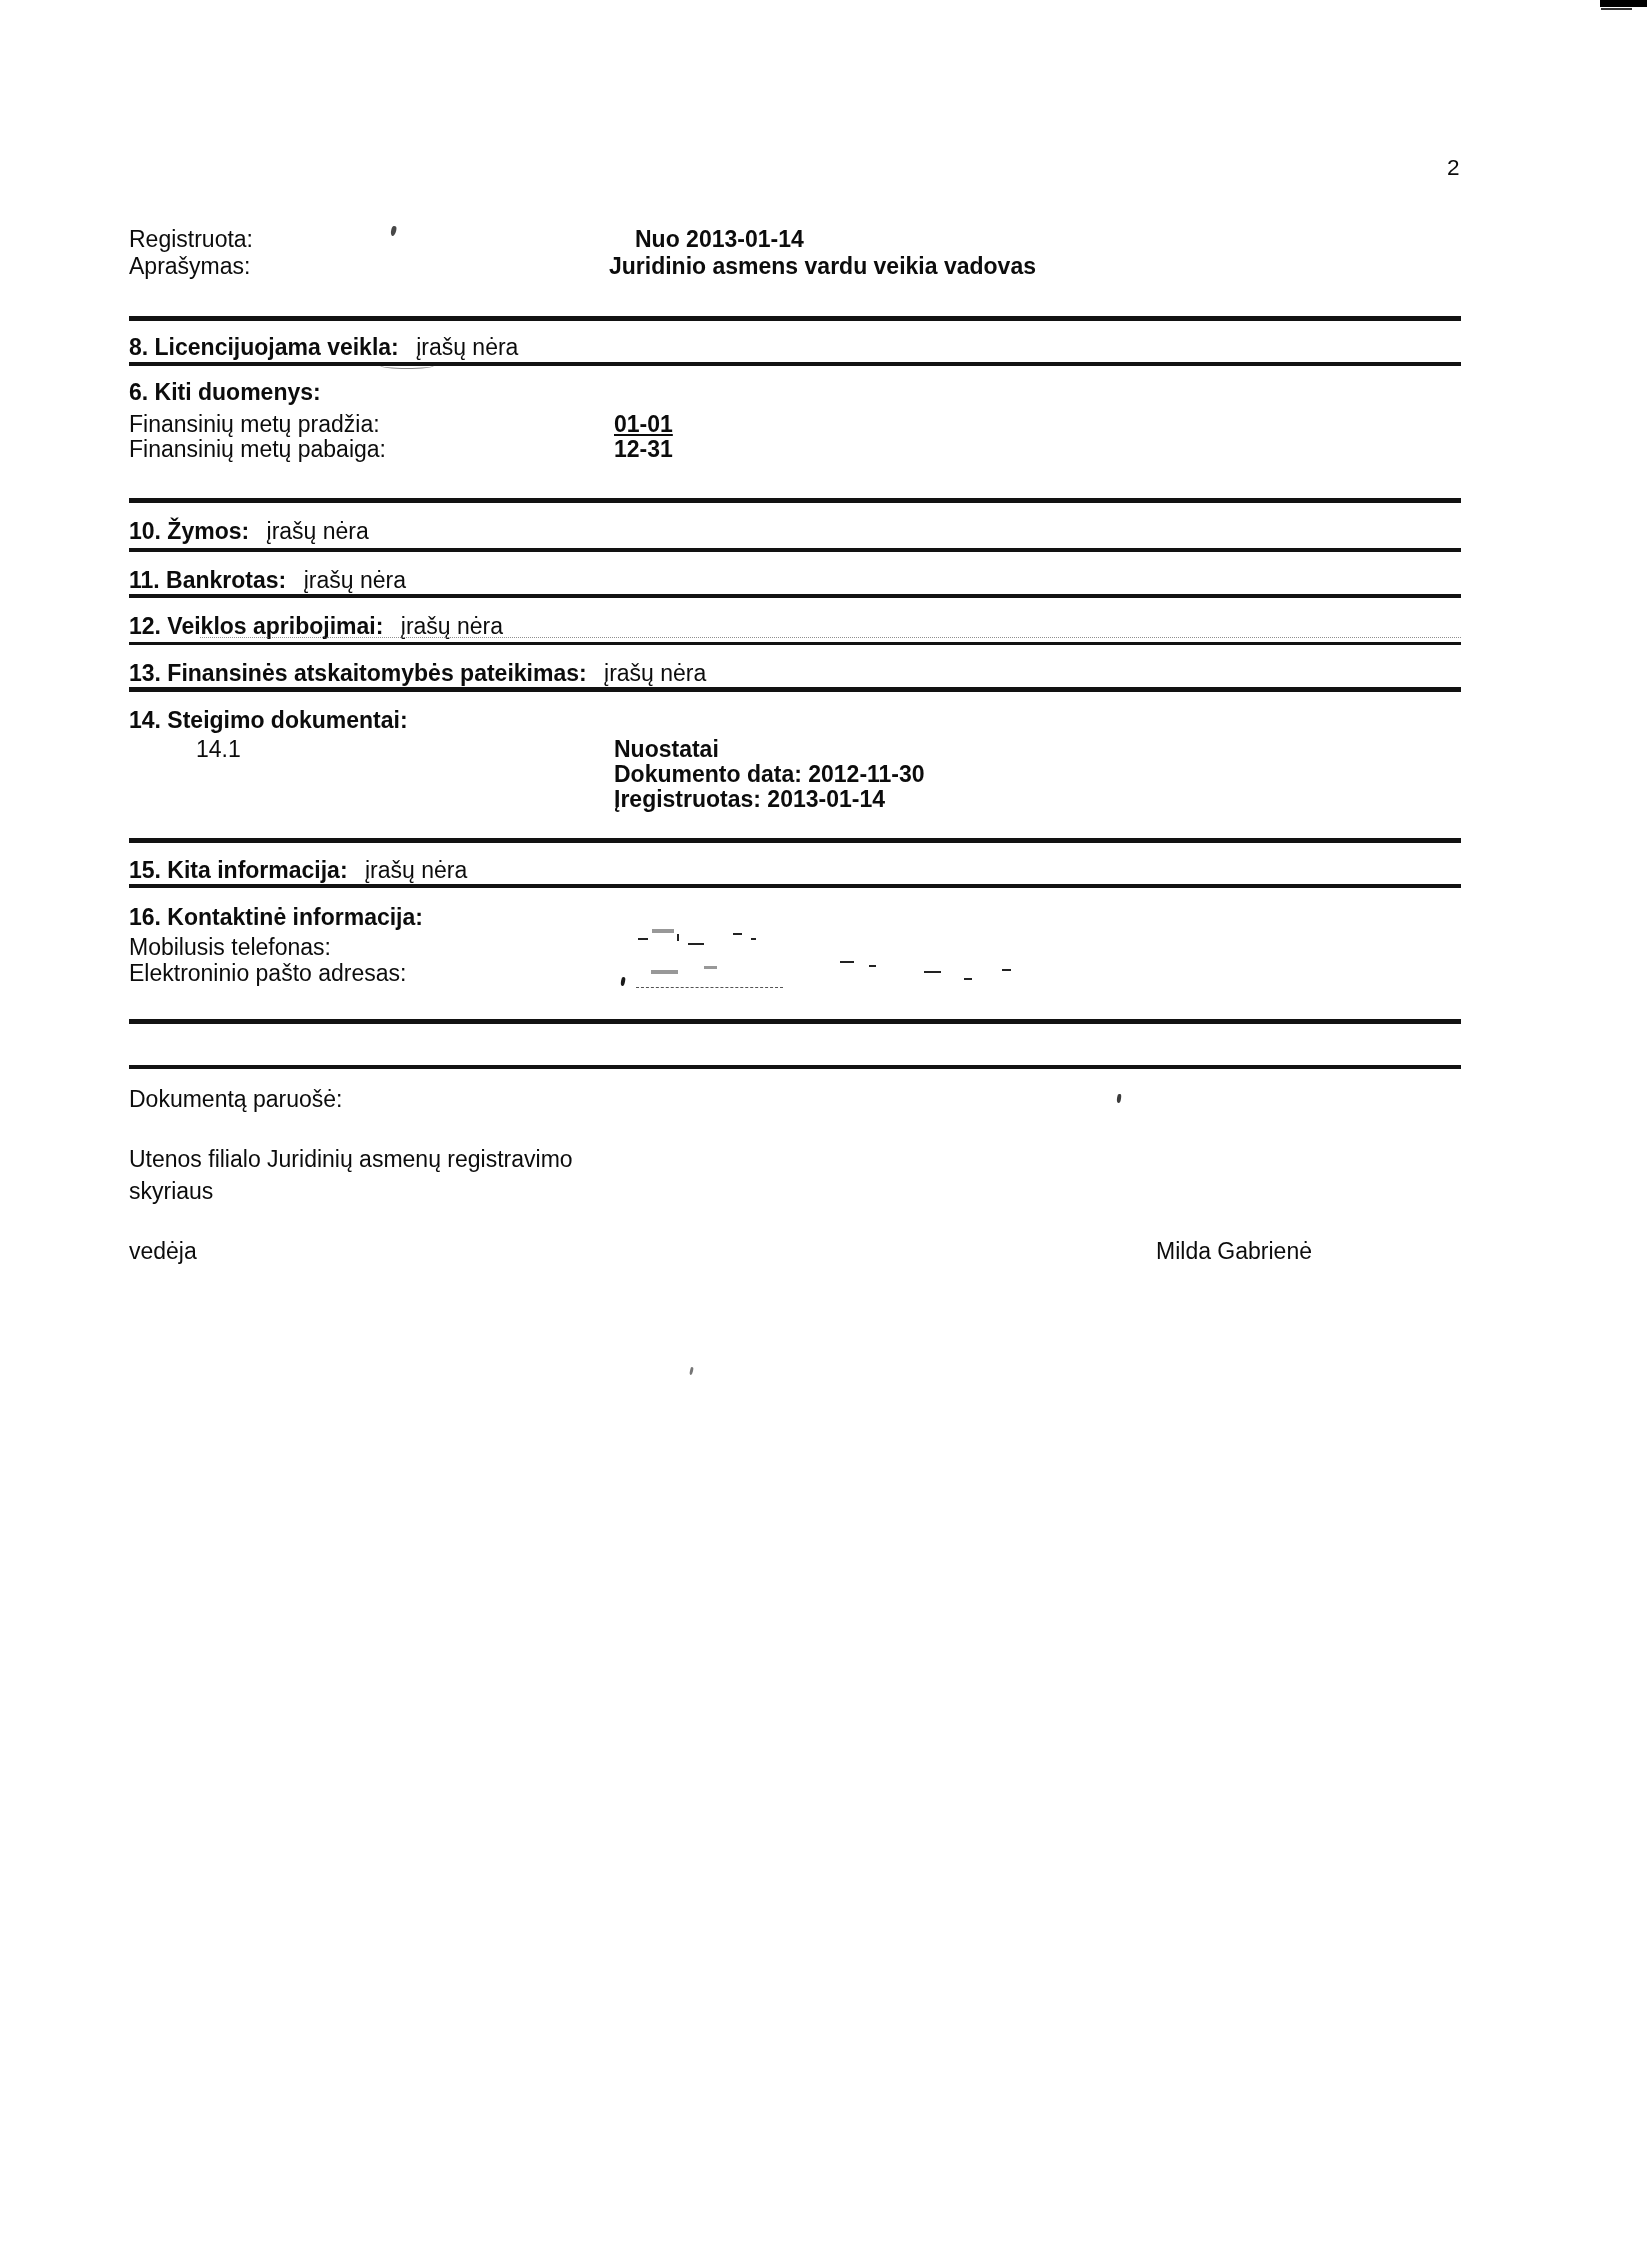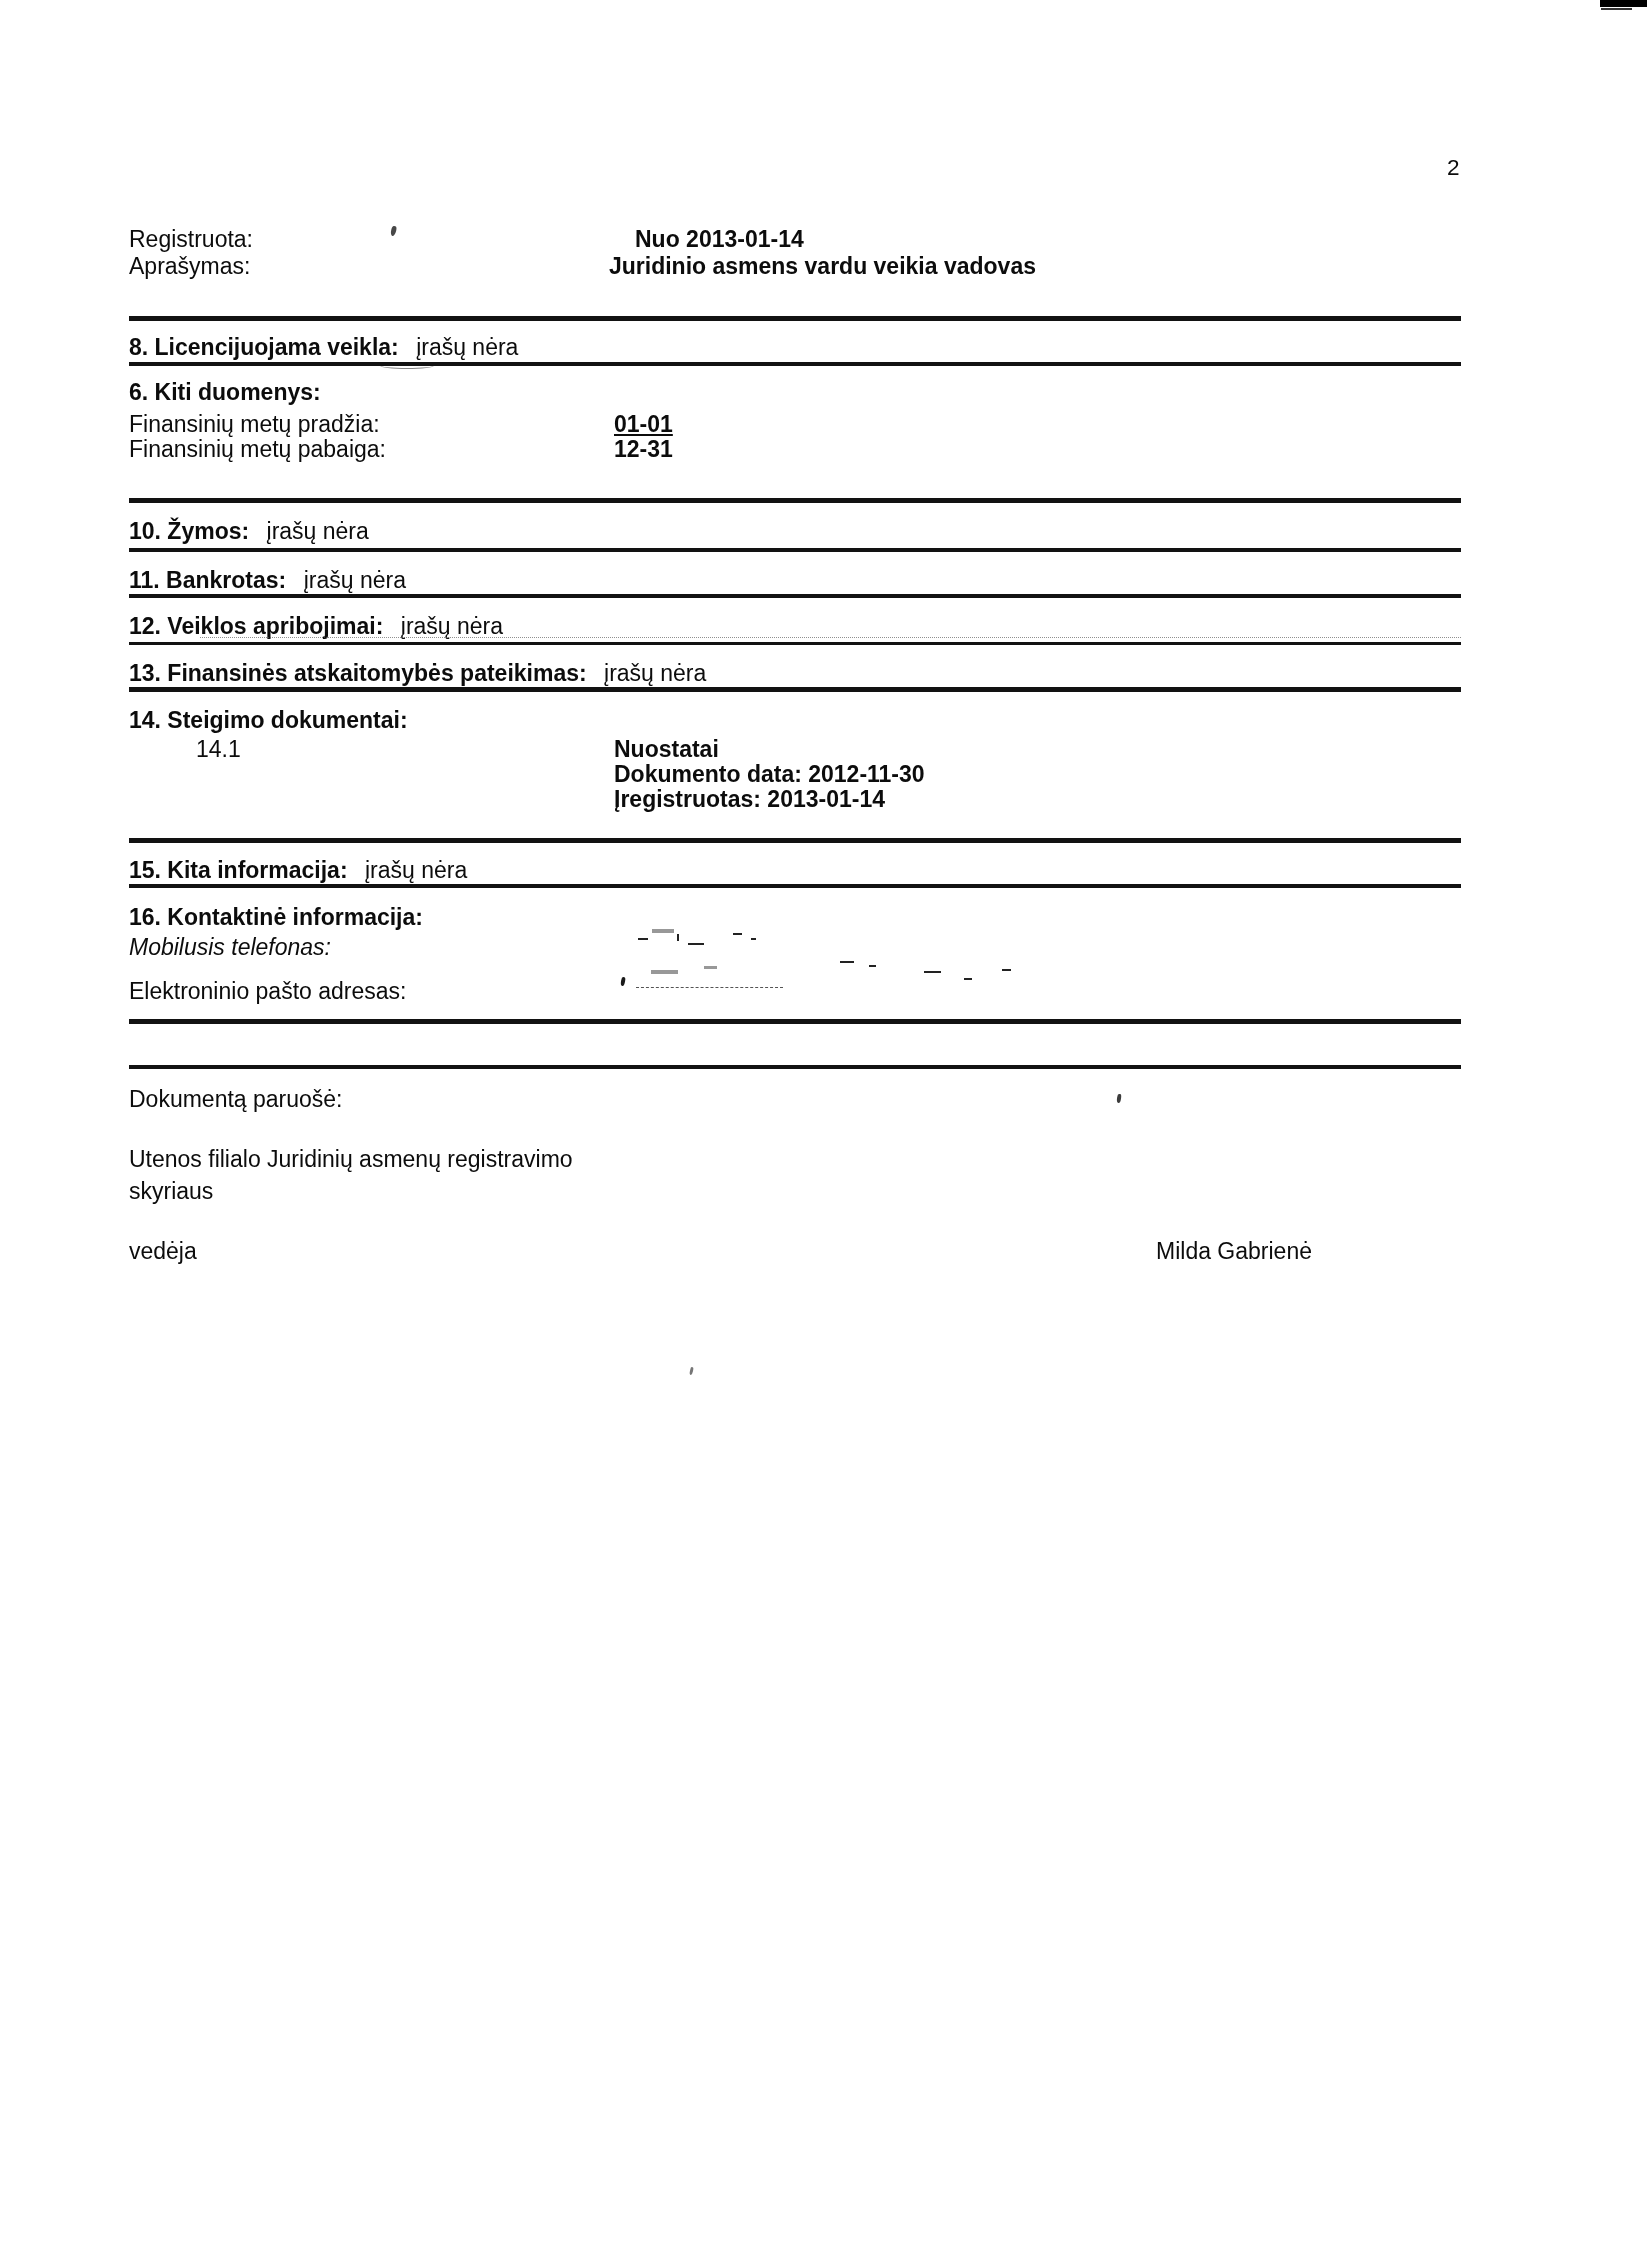--- a/index.html
+++ b/index.html
@@ -115,22 +115,22 @@
   <div class="t b" style="left:614px; top:760px;">Dokumento data: 2012-11-30</div>
   <div class="t b" style="left:614px; top:785px;">Įregistruotas: 2013-01-14</div>
   <div class="hline" style="top:838px; height:4.5px;"></div>
 
   <div class="t" style="left:129px; top:856px;">
     <span class="b">15. Kita informacija:</span><span class="v">įrašų nėra</span>
   </div>
   <div class="hline" style="top:884px;"></div>
 
   <div class="t b" style="left:129px; top:903px;">16. Kontaktinė informacija:</div>
-  <div class="t lbl" style="left:129px; top:933px; width:470px;font-style:italic;">Mobilusis telefonas:</div>
-  <div class="t lbl" style="left:129px; top:959px; width:470px;margin-top:18px;">Elektroninio pašto adresas:</div>
+  <div class="t lbl" style="left:129px; top:933px; width:470px;">Mobilusis telefonas:</div>
+  <div class="t lbl" style="left:129px; top:959px; width:470px;">Elektroninio pašto adresas:</div>
 
   <div>
     <div class="mark" style="left:638px; top:938px; width:10.3px; height:1.9px;"></div>
     <div class="mark" style="left:677px; top:934px; width:1.9px; height:6.5px;"></div>
     <div class="mark" style="left:688px; top:943px; width:15.5px; height:1.9px;"></div>
     <div class="mark smudge" style="left:652px; top:929px; width:22px; height:3.9px;"></div>
     <div class="mark" style="left:733px; top:933px; width:9px; height:1.9px;"></div>
     <div class="mark" style="left:751px; top:938px; width:5.2px; height:1.9px;"></div>
   </div>
 

